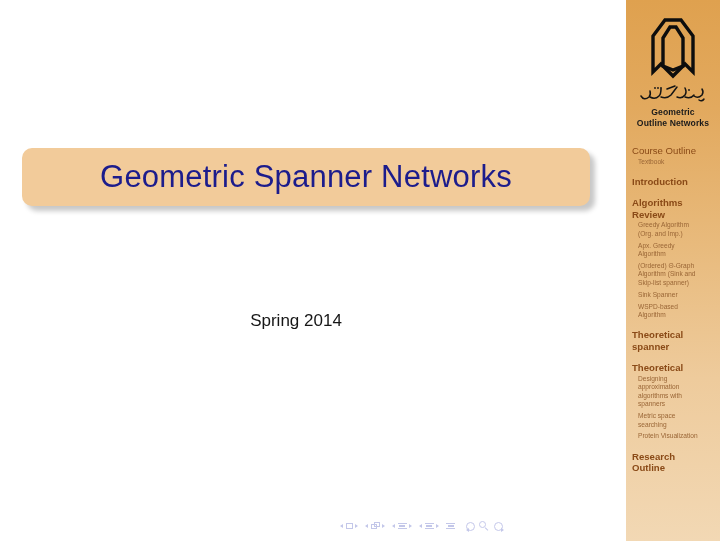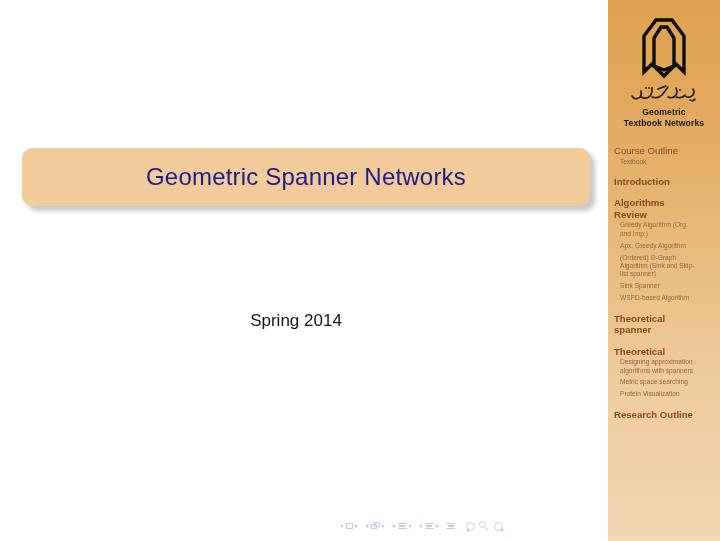--- a/index.html
+++ b/index.html
@@ -20,21 +20,21 @@
     position: absolute;
     inset: 0;
     background: #ffffff;
   }
 
   
   #sidebar {
     position: absolute;
     top: 0;
     right: 0;
-    width: 112px;
+    width: 94px;
     height: 541px;
     background: linear-gradient(to bottom, #dfa14f 0%, #e2a95e 20%, #e8ba7c 45%, #eecb9c 70%, #f2d8b4 100%);
     box-sizing: border-box;
     padding: 0;
   }
 
   
   #logo-block {
     padding-top: 14px;
     text-align: center;
@@ -86,21 +86,21 @@
     width: 568px;
     height: 58px;
     background: #f2cb9a;
     border-radius: 10px;
     box-shadow: 5px 5px 5px rgba(0,0,0,0.22);
     display: flex;
     align-items: center;
     justify-content: center;
   }
   #title-text {
-    font-size: 24px;
+    font-size: 31px;
     color: #1c1c8c;
     letter-spacing: 0.2px;
     white-space: nowrap;
   }
 
   #subtitle-text {
     position: absolute;
     left: 0;
     top: 311px;
     width: 592px;
@@ -249,21 +249,21 @@
         </g>
         <g fill="#141414">
           <circle cx="18" cy="5" r="0.9"></circle>
           <circle cx="21" cy="5" r="0.9"></circle>
           <circle cx="24" cy="5" r="0.9"></circle>
           <circle cx="52" cy="7" r="0.9"></circle>
         </g>
       </svg>
       <div id="logo-caption">
         <div>Geometric</div>
-        <div>Textbook Networks</div>
+        <div>Outline Networks</div>
       </div>
     </div>
 
     <div id="sidebar-nav">
       <div class="nav-section">Course Outline</div>
       <div class="nav-sub">Textbook</div>
       <div class="nav-section spaced">Introduction</div>
       <div class="nav-section spaced">Algorithms Review</div>
       <div class="nav-sub">Greedy Algorithm (Org. and Imp.)</div>
       <div class="nav-sub">Apx. Greedy Algorithm</div>

